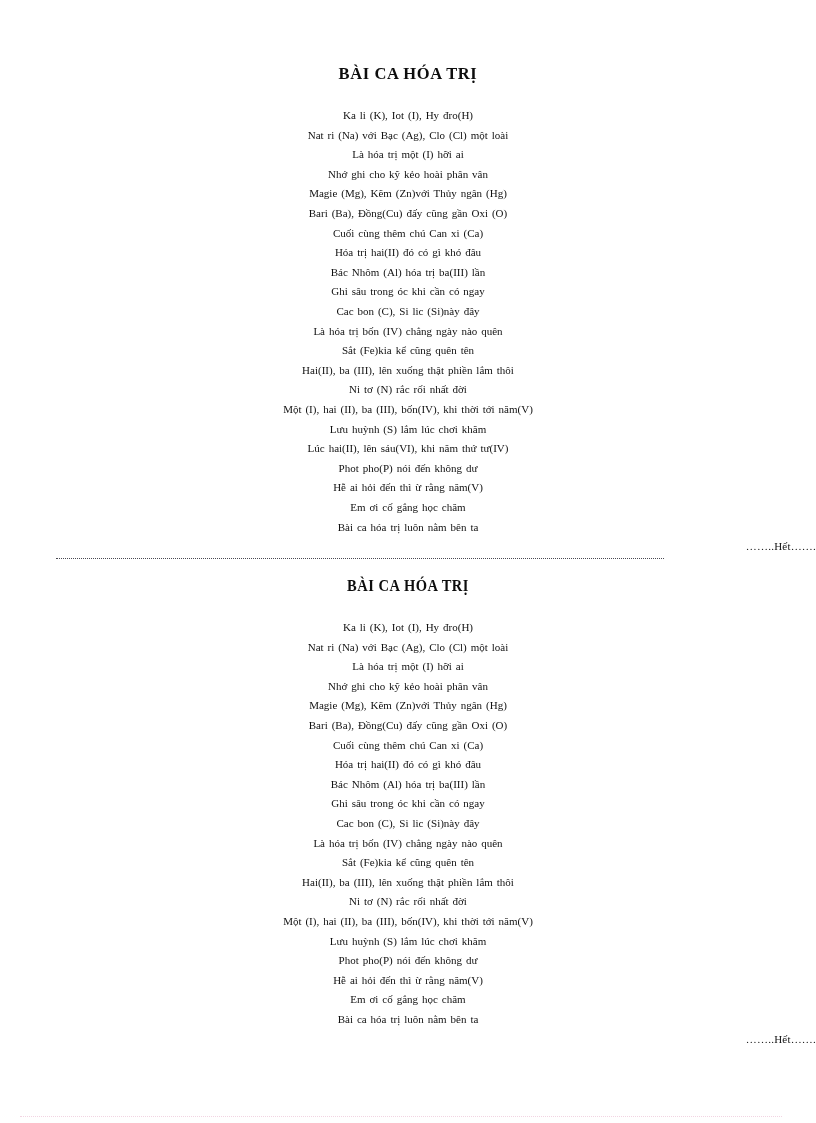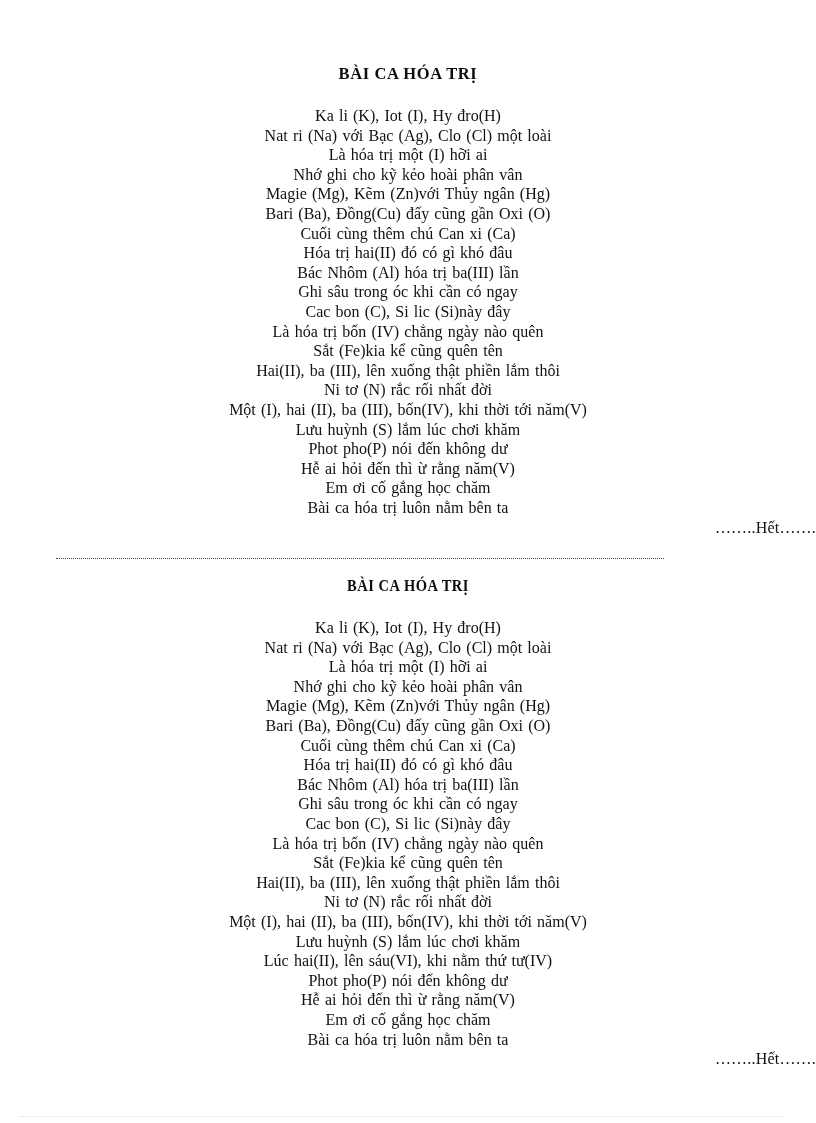--- a/index.html
+++ b/index.html
@@ -43,21 +43,21 @@
 
   .song-title.secondary {
     font-size: 16.5px;
     line-height: 20px;
     transform: scaleX(0.88);
     transform-origin: center center;
   }
 
   .lyric-lines {
     text-align: center;
-    font-size: 16px;
+    font-size: 11px;
     line-height: 19.6px;
     color: #111111;
     word-spacing: 1.2px;
   }
 
   .lyric-line {
     display: block;
     white-space: nowrap;
   }
 
@@ -126,20 +126,21 @@
         <span class="lyric-line">Hóa trị  hai(II)   đó có gì khó  đâu</span>
         <span class="lyric-line">Bác  Nhôm  (Al)  hóa  trị  ba(III)  lần</span>
         <span class="lyric-line">Ghi  sâu  trong  óc khi  cần có ngay</span>
         <span class="lyric-line">Cac bon  (C), Si lic  (Si)này  đây</span>
         <span class="lyric-line">Là hóa trị  bốn  (IV)  chẳng  ngày  nào  quên</span>
         <span class="lyric-line">Sắt  (Fe)kia kể cũng  quên  tên</span>
         <span class="lyric-line">Hai(II),  ba (III),  lên  xuống  thật phiền  lắm  thôi</span>
         <span class="lyric-line">Ni tơ (N) rắc rối nhất  đời</span>
         <span class="lyric-line">Một  (I), hai  (II),  ba  (III),  bốn(IV),  khi thời  tới năm(V)</span>
         <span class="lyric-line">Lưu huỳnh   (S) lắm lúc  chơi  khăm</span>
+        <span class="lyric-line">Lúc  hai(II),  lên  sáu(VI),  khi  năm  thứ  tư(IV)</span>
         <span class="lyric-line">Phot pho(P)  nói  đến không  dư</span>
         <span class="lyric-line">Hễ ai hỏi  đến thì  ừ rằng  năm(V)</span>
         <span class="lyric-line">Em  ơi  cố gắng  học  chăm</span>
         <span class="lyric-line">Bài  ca hóa trị  luôn  nằm  bên ta</span>
         <span class="lyric-line ending">……..Hết…….</span>
       </div>
   </section>
 
   <div class="dotted-separator" id="separator-mid"></div>
 
@@ -156,21 +157,20 @@
         <span class="lyric-line">Hóa trị  hai(II)   đó có gì khó  đâu</span>
         <span class="lyric-line">Bác  Nhôm  (Al)  hóa  trị  ba(III)  lần</span>
         <span class="lyric-line">Ghi  sâu  trong  óc  khi  cần có ngay</span>
         <span class="lyric-line">Cac bon  (C), Si lic  (Si)này  đây</span>
         <span class="lyric-line">Là hóa trị  bốn  (IV)  chẳng  ngày  nào  quên</span>
         <span class="lyric-line">Sắt  (Fe)kia kể cũng  quên  tên</span>
         <span class="lyric-line">Hai(II),  ba  (III),  lên  xuống  thật phiền  lắm  thôi</span>
         <span class="lyric-line">Ni tơ (N) rắc rối nhất  đời</span>
         <span class="lyric-line">Một  (I), hai  (II),  ba  (III),  bốn(IV),  khi thời  tới năm(V)</span>
         <span class="lyric-line">Lưu huỳnh   (S) lắm lúc  chơi  khăm</span>
-        <span class="lyric-line">Lúc  hai(II),  lên  sáu(VI),  khi  nằm  thứ  tư(IV)</span>
         <span class="lyric-line">Phot pho(P)  nói  đến không  dư</span>
         <span class="lyric-line">Hễ ai hỏi  đến thì  ừ rằng  năm(V)</span>
         <span class="lyric-line">Em  ơi  cố  gắng  học  chăm</span>
         <span class="lyric-line">Bài  ca hóa trị  luôn  nằm  bên ta</span>
         <span class="lyric-line ending">……..Hết…….</span>
       </div>
   </section>
 
   <div class="footer-separator" id="separator-footer"></div>
 

